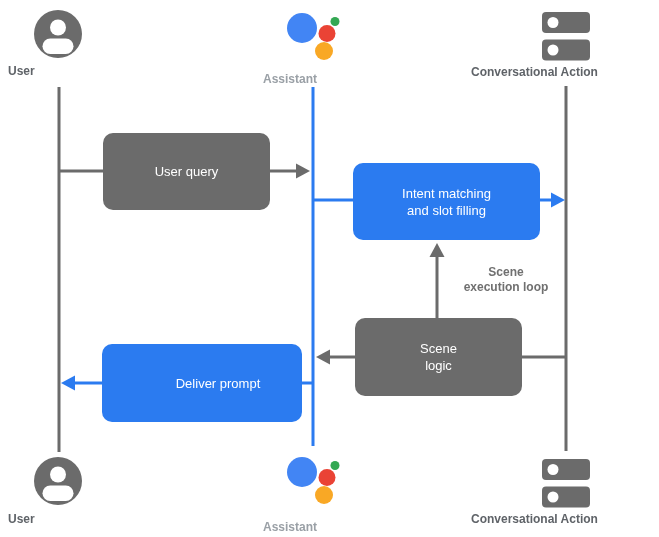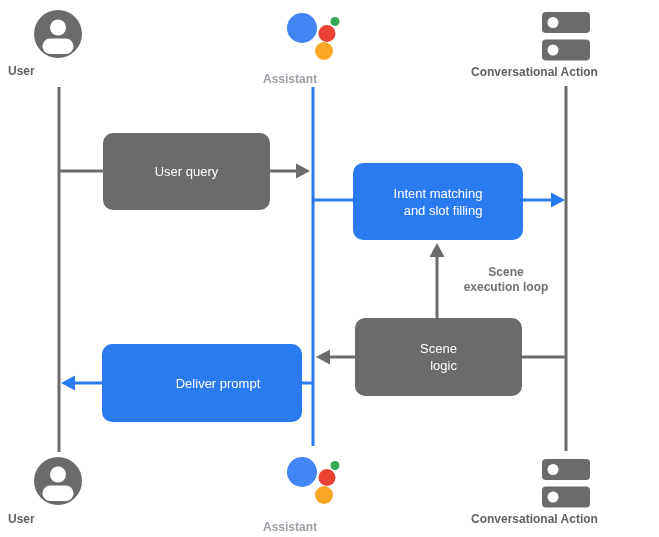--- a/index.html
+++ b/index.html
@@ -18,21 +18,21 @@
   .ab { fill: var(--line-blue, #2b7bf0); }
   .box {
     position: absolute;
     border-radius: 10px;
     color: var(--box-text, #ffffff);
     font-size: 13px;
     line-height: 17px;
     display: flex;
     align-items: center;
     justify-content: center;
-    text-align: right;
+    text-align: center;
     white-space: pre-line;
   }
   .box.gray { background: var(--box-gray, #6b6b6b); }
   .box.blue { background: var(--box-blue, #2b7bf0); }
   .actor-icon { position: absolute; }
   .actor-label {
     position: absolute;
     font-size: 12px;
     font-weight: bold;
     text-align: left;
@@ -109,21 +109,21 @@
       <rect class="icon-g" x="0" y="0" width="48" height="21" rx="4"></rect>
       <circle cx="11" cy="10.5" r="5.5" fill="#ffffff"></circle>
       <rect class="icon-g" x="0" y="27.5" width="48" height="21" rx="4"></rect>
       <circle cx="11" cy="38" r="5.5" fill="#ffffff"></circle>
     </svg>
   </div>
   <div class="actor-label" style="left:471px; top:65px; width:200px;">Conversational Action</div>
 
   <div class="box gray" style="left:103px; top:133px; width:167px; height:77px;">User query</div>
 
-  <div class="box blue" style="left:353px; top:163px; width:170px; height:77px;">Intent matching
+  <div class="box blue" style="left:353px; top:163px; width:187px; height:77px;">Intent matching
 and slot filling</div>
 
   <div class="annotation" style="left:426px; top:265px; width:160px;">Scene
 execution loop</div>
 
   <div class="box gray" style="left:355px; top:318px; width:167px; height:78px;">Scene
 logic</div>
 
   <div class="box blue" style="left:102px; top:344px; width:168px; height:78px;padding-left:32px;">Deliver prompt</div>
 

